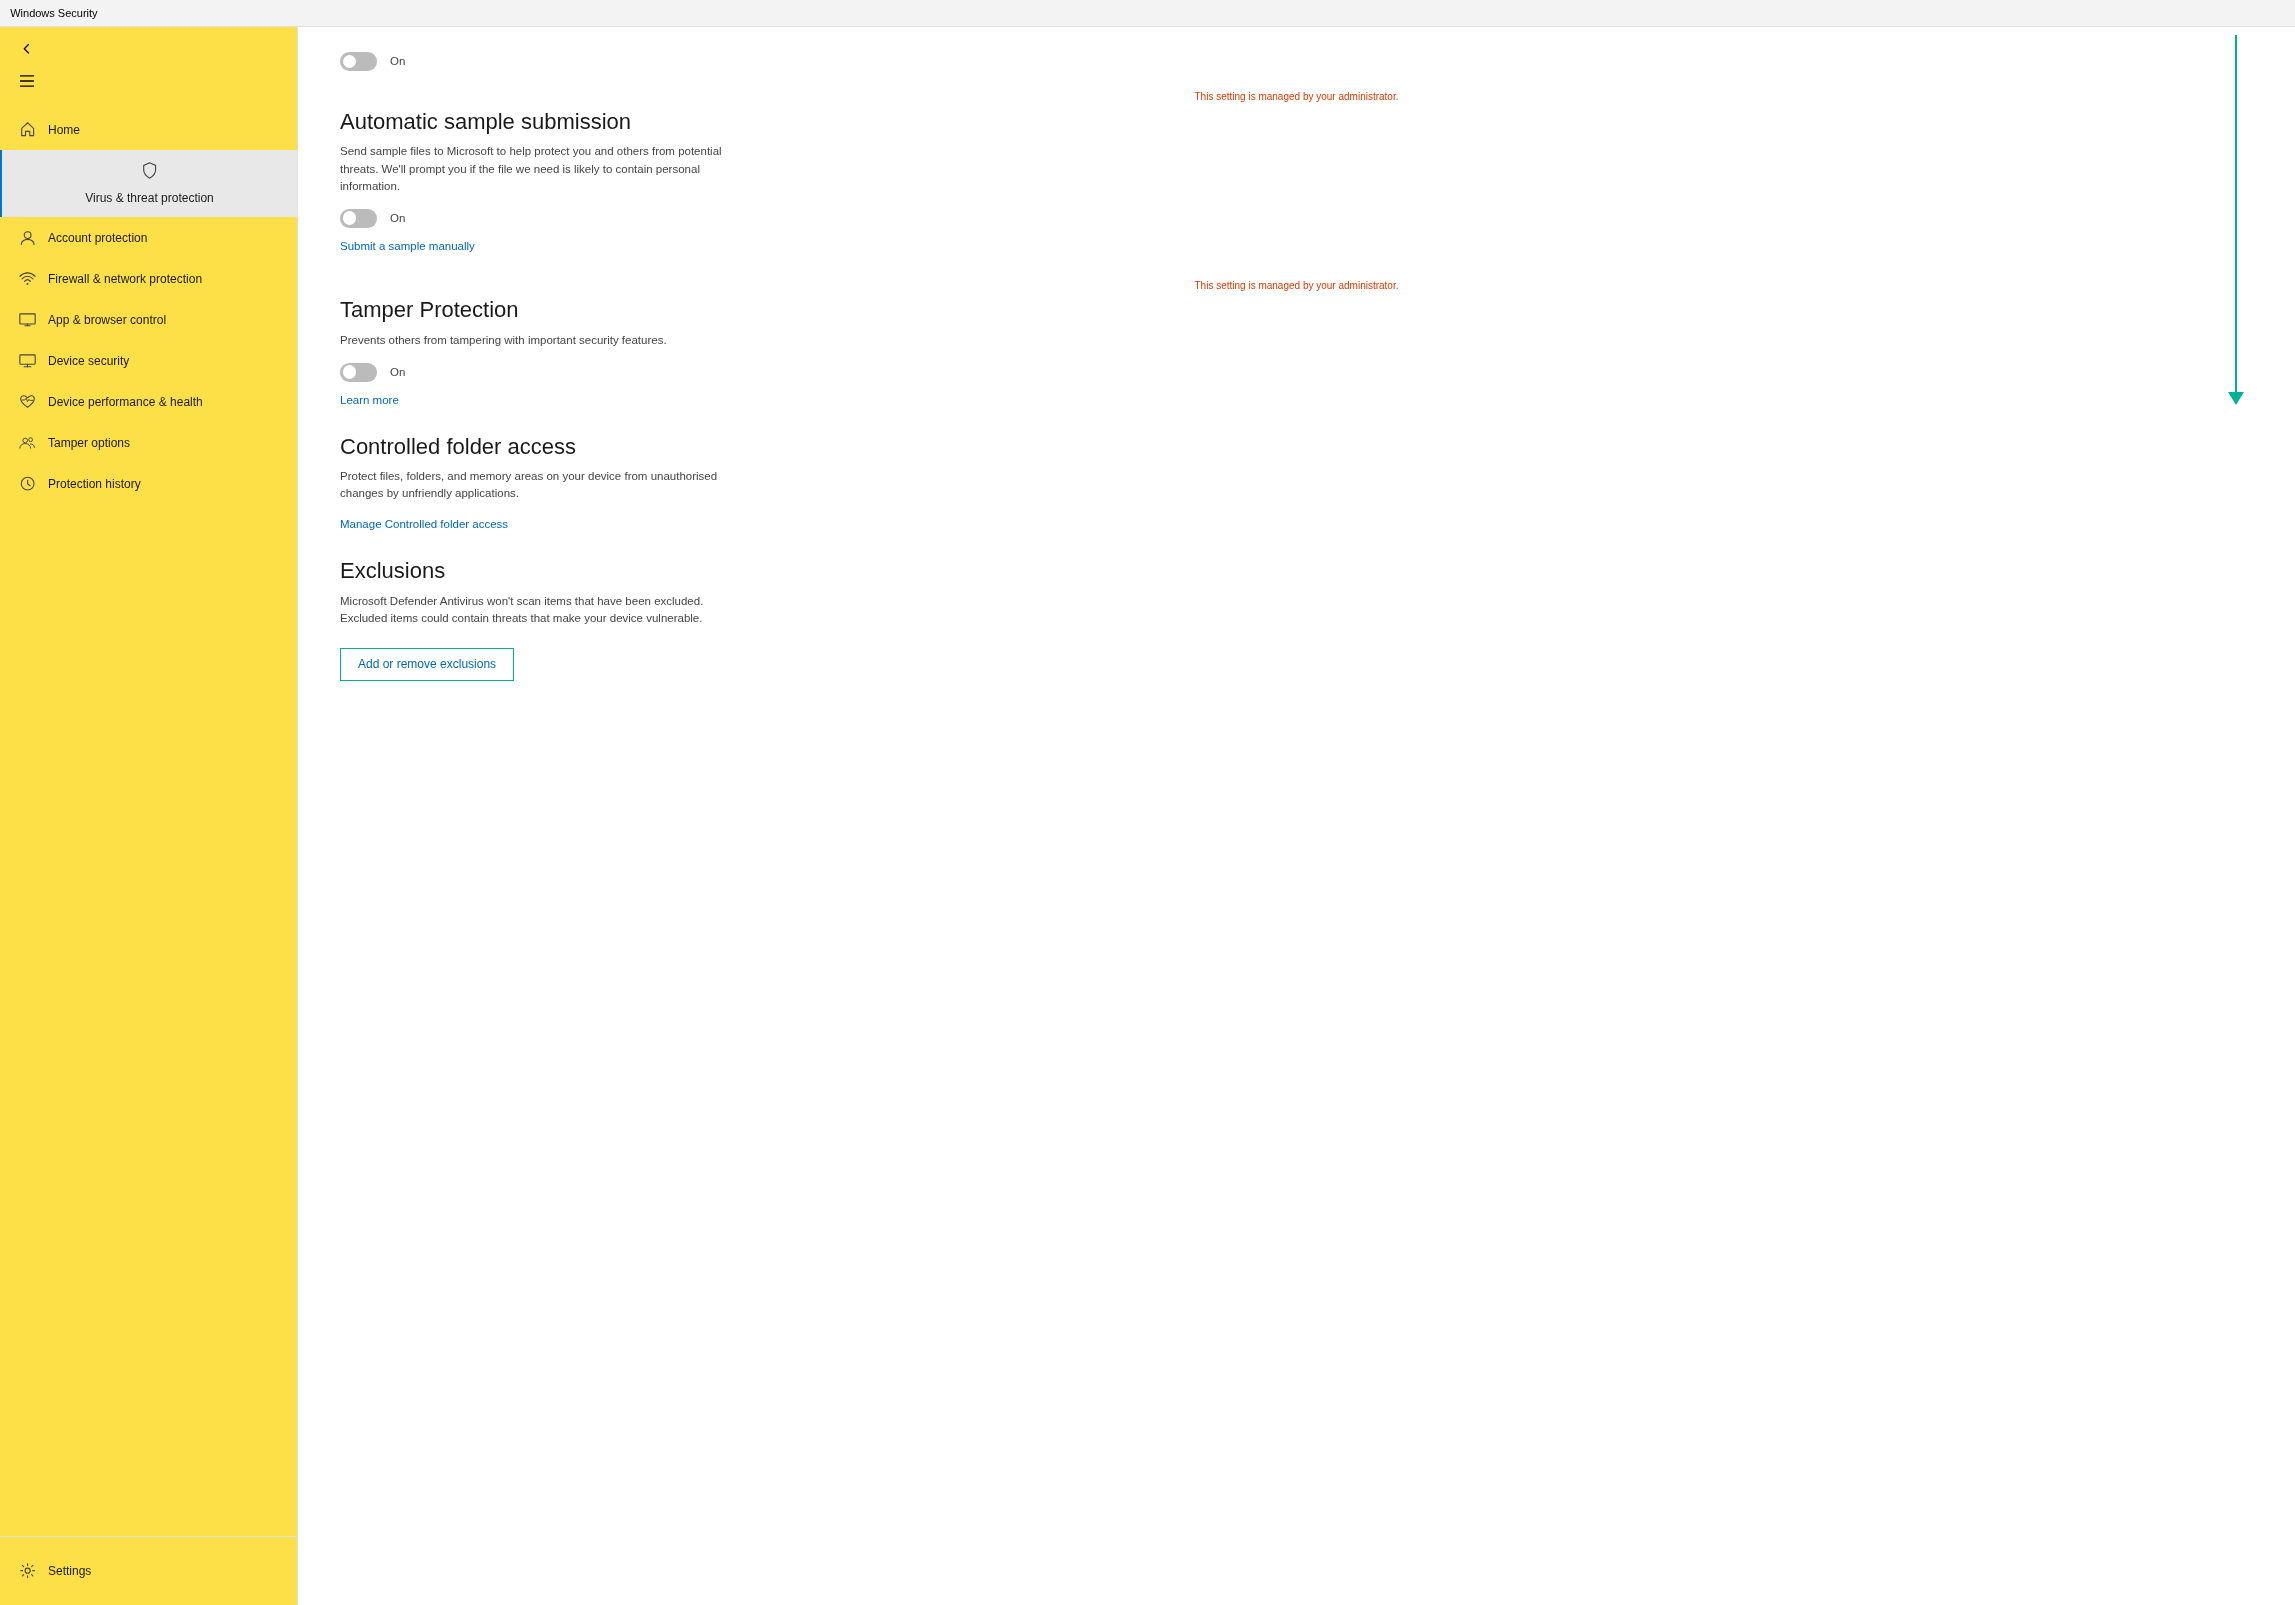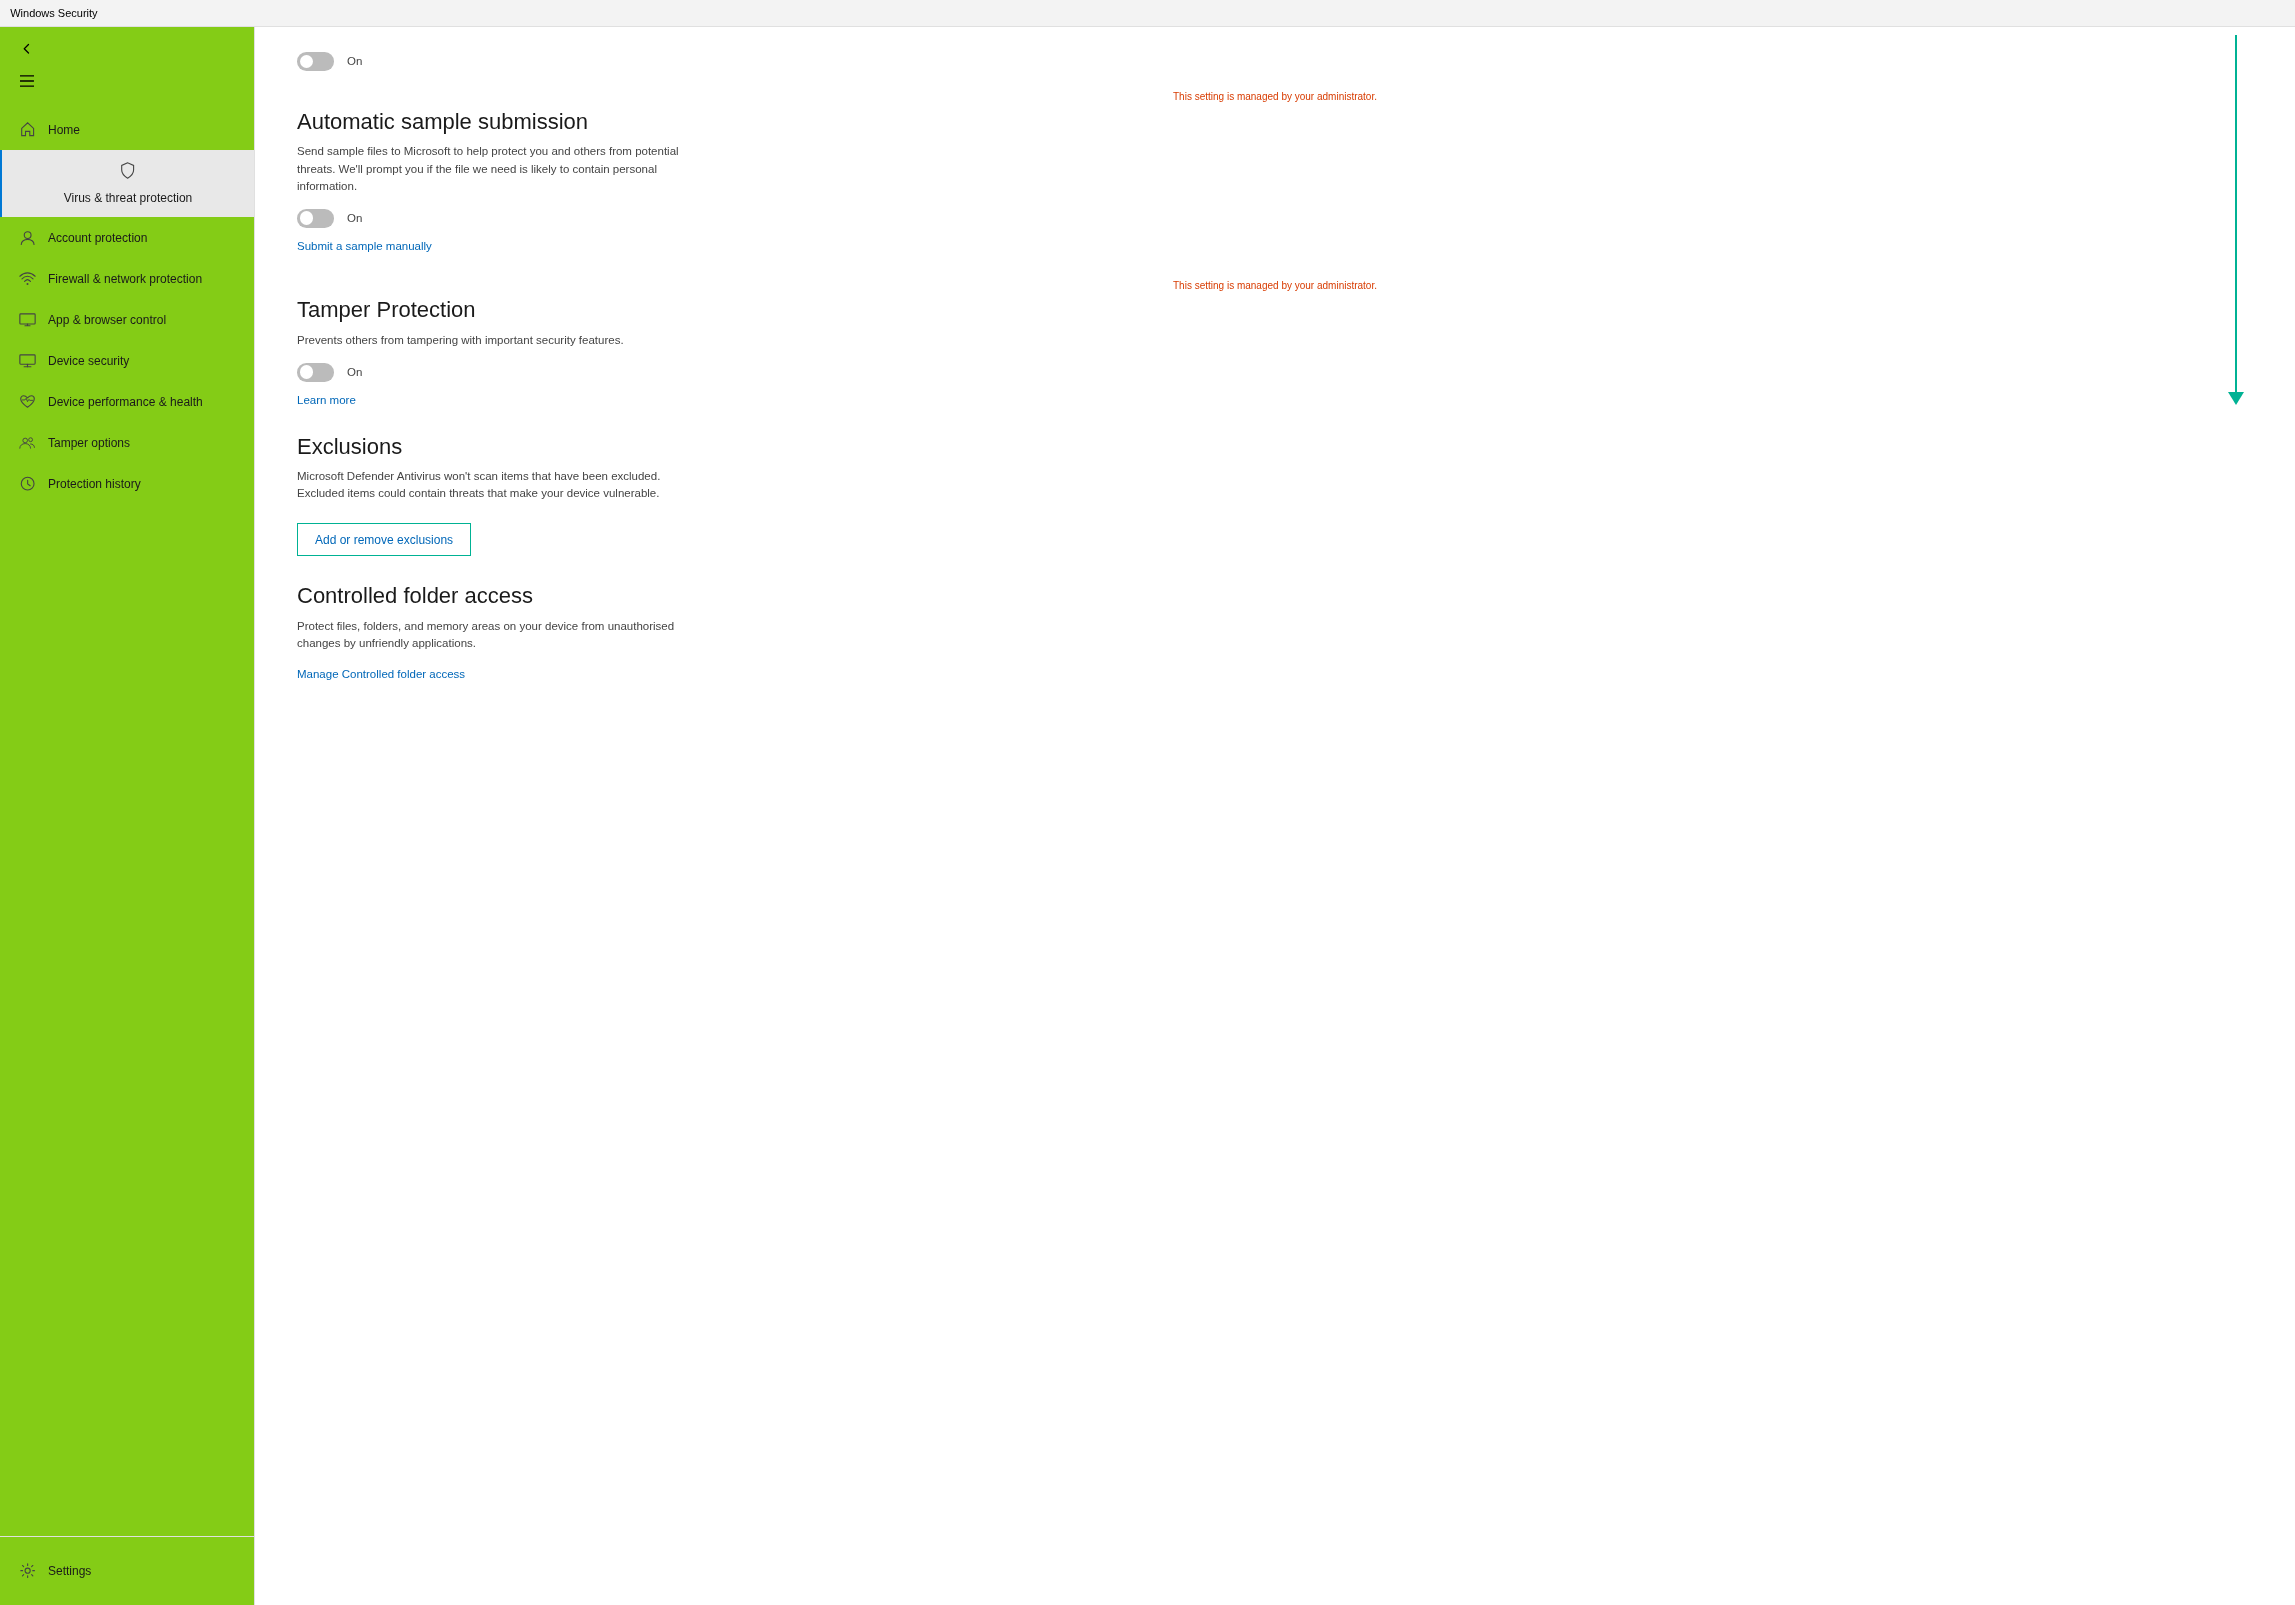--- a/index.html
+++ b/index.html
@@ -1,19 +1,19 @@
 <!DOCTYPE html>
 <html style="font-size:13.6px"><head>
   <meta charset="utf-8">
   <style>
     * { margin: 0; padding: 0; box-sizing: border-box; }
     body { font-family: 'Segoe UI', Arial, sans-serif; background: #f3f3f3; display: flex; flex-direction: column; height: 100vh; overflow: hidden; }
     .title-bar { background: #f3f3f3; padding: 6.8px 10.2px; font-size: 11px; color: #000; border-bottom: 0.8px solid #e0e0e0; }
     .app-container { display: flex; flex: 1; overflow: hidden; }
-    .sidebar { width: 255px; background: #84cc16; display: flex; flex-direction: column; border-right: 0.8px solid #e0e0e0; overflow-y: auto; }
+    .sidebar { width: 298px; background: #fde047; display: flex; flex-direction: column; border-right: 0.8px solid #e0e0e0; overflow-y: auto; }
     .sidebar-top { padding: 8.5px 13.6px; display: flex; flex-direction: column; gap: 5.1px; }
     .back-btn { width: 27px; height: 27px; display: flex; align-items: center; justify-content: center; cursor: pointer; border-radius: 3.4px; background: transparent; border: none; }
     .menu-btn { width: 27px; height: 27px; display: flex; align-items: center; justify-content: center; cursor: pointer; border-radius: 3.4px; background: transparent; border: none; }
     .nav-items { display: flex; flex-direction: column; margin-top: 6.8px; }
     .nav-item { display: flex; align-items: center; gap: 12px; padding: 12px 17px; cursor: pointer; border-left: 2.5px solid transparent; font-size: 12px; color: #1a1a1a; }
     .nav-item.active { border-left: 2.5px solid #0078d4; background: #e8e8e8; flex-direction: column; }
     .nav-icon { width: 17px; height: 17px; display: flex; align-items: center; justify-content: center; flex-shrink: 0; }
     .sidebar-bottom { margin-top: auto; padding: 13.6px 0; border-top: 0.8px solid #e0e0e0; }
     .main-content { flex: 1; background: #fff; overflow-y: auto; padding: 25.5px 42px; position: relative; }
     .section { margin-bottom: 27px; }
@@ -196,28 +196,28 @@
       <div class="toggle-row">
         <div class="toggle">
           <div class="knob"></div>
         </div>
         <span class="toggle-label">On</span>
       </div>
       <a class="link" href="#">Learn more</a>
     </div>
 
     <div class="section" style="margin-top:13.6px;">
+      <div class="section-title">Controlled folder access</div>
+      <div class="section-desc">Protect files, folders, and memory areas on your device from unauthorised changes by unfriendly applications.</div>
+      <a class="link" href="#">Manage Controlled folder access</a>
+    </div>
+
+    <div class="section" style="margin-top:13.6px;">
       <div class="section-title">Exclusions</div>
       <div class="section-desc">Microsoft Defender Antivirus won't scan items that have been excluded. Excluded items could contain threats that make your device vulnerable.</div>
       <div class="link-box">
         <span>Add or remove exclusions</span>
       </div>
     </div>
 
-    <div class="section" style="margin-top:13.6px;">
-      <div class="section-title">Controlled folder access</div>
-      <div class="section-desc">Protect files, folders, and memory areas on your device from unauthorised changes by unfriendly applications.</div>
-      <a class="link" href="#">Manage Controlled folder access</a>
-    </div>
-
   </div>
 </div>
 
 
 </body></html>

